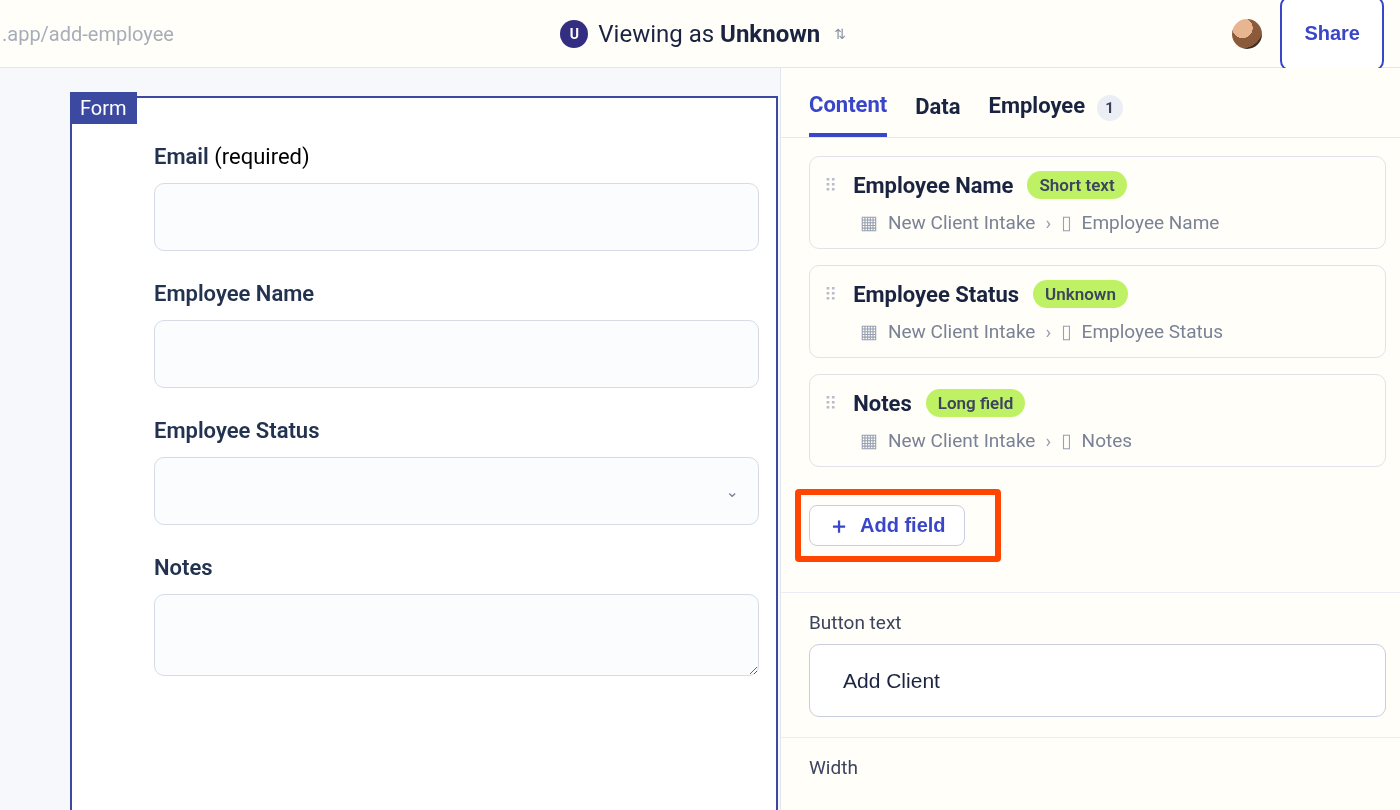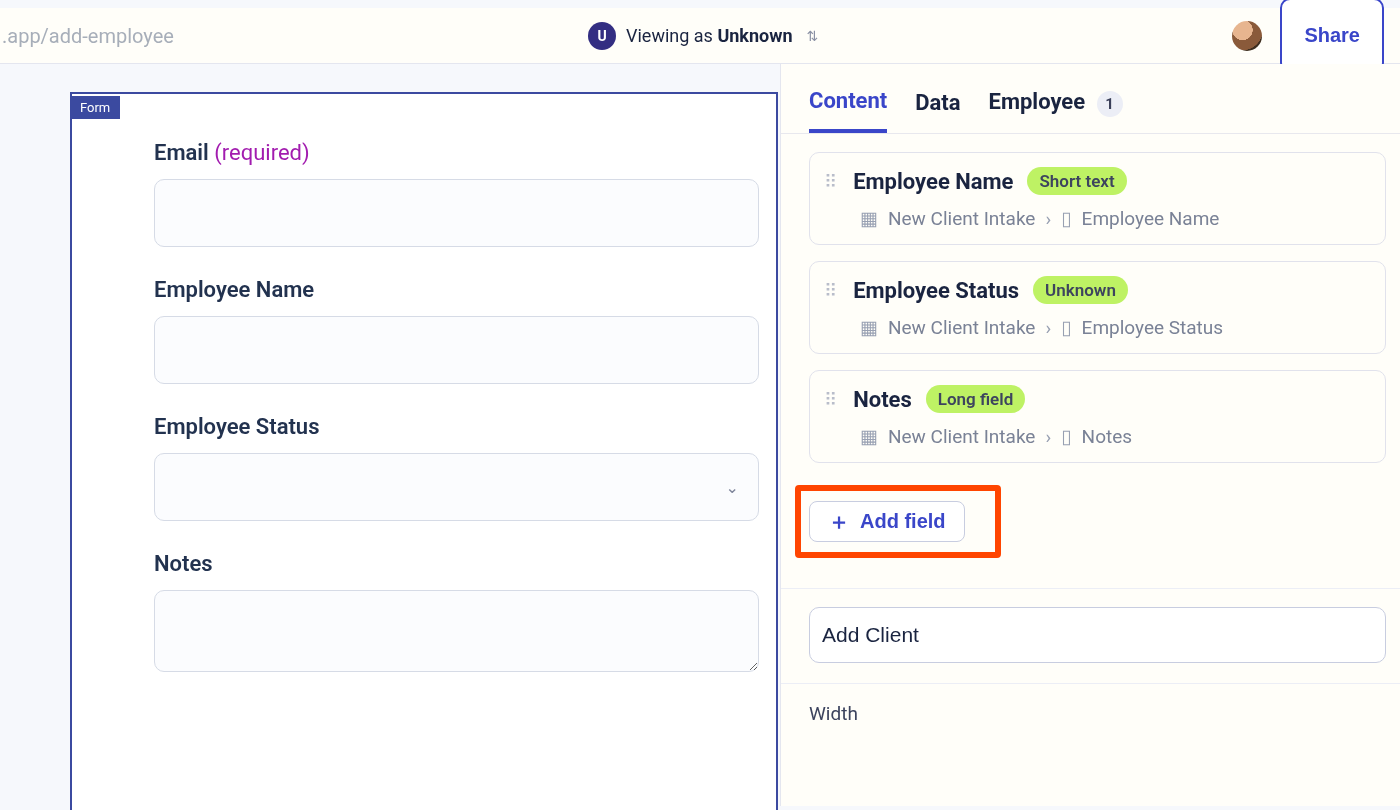--- a/index.html
+++ b/index.html
@@ -5,47 +5,46 @@
   * { box-sizing: border-box; margin: 0; padding: 0; }
   body {
     font-family: -apple-system, BlinkMacSystemFont, "Segoe UI", Roboto, sans-serif;
     background: #f6f8fc;
     color: #1a2440;
     width: 1400px;
     height: 810px;
     overflow: hidden;
   }
   .topbar {
-    height: 56px;
+    height: 68px;
     background: #fffef9;
     border-bottom: 1px solid #e4e6ef;
     display: flex;
     align-items: center;
     padding: 0 16px 0 0;
-    margin-top: 8px;
   }
   .url {
     color: #a7aeb9;
     font-size: 20px;
     padding-left: 2px;
   }
   .center-group {
     flex: 1;
     display: flex;
     justify-content: center;
     align-items: center;
     gap: 10px;
   }
   .u-badge {
     width: 28px; height: 28px; border-radius: 50%;
     background: #332e82; color: #fff; font-weight: 700;
     display: flex; align-items: center; justify-content: center;
     font-size: 14px;
   }
-  .viewing-as { font-size: 18px; color: #1a2440; }
+  .viewing-as { font-size: 24px; color: #1a2440; }
   .viewing-as b { font-weight: 700; }
   .updown { color: #8a90a3; font-size: 14px; margin-left: 4px; }
   .avatar {
     width: 30px; height: 30px; border-radius: 50%;
     background: radial-gradient(circle at 35% 30%, #e7b58f 0 35%, #8a5a3a 36% 70%, #3e2e1f 71% 100%);
   }
   .share-btn {
     margin-left: 18px;
     border: 2px solid #3a46c9;
     color: #3a46c9;
@@ -57,36 +56,36 @@
     cursor: pointer;
   }
   .main { display: flex; height: calc(100% - 68px); }
   .canvas {
     flex: 1;
     position: relative;
     padding: 28px 0 0 70px;
   }
   .form-tag {
     position: absolute;
-    top: 32px; left: 70px;
+    top: 24px; left: 70px;
     background: #3b4aa0;
     color: #fff;
-    font-size: 13px;
+    font-size: 20px;
     padding: 4px 10px;
   }
   .form-frame {
     border: 2px solid #3b4aa0;
     background: #fff;
     height: 720px;
     padding: 46px 40px 30px 82px;
     width: 708px;
   }
   .field { margin-bottom: 30px; }
   .flabel { font-size: 22px; font-weight: 600; color: #22324f; margin-bottom: 14px; }
-  .req { color: #a21caf; font-weight: 400; }
+  .req { color: #000000; font-weight: 400; }
   .input, .select {
     width: 605px; height: 68px;
     border: 1px solid #d6dbe6; border-radius: 10px;
     background: #fbfcfe; font-size: 18px; padding: 0 16px;
   }
   .select-wrap { position: relative; width: 605px; }
   .select-caret {
     position: absolute; right: 20px; top: 50%; transform: translateY(-50%);
     color: #7f869b; font-size: 16px; pointer-events: none;
   }
@@ -141,22 +140,22 @@
     border: 1px solid #c8cde0; border-radius: 8px;
     background: #fff; color: #3a46c9;
     font-size: 20px; font-weight: 600;
     padding: 8px 18px; cursor: pointer;
     display: inline-flex; align-items: center; gap: 10px;
   }
   .plus { font-size: 22px; line-height: 1; }
   .divider { height: 1px; background: #eceef6; margin: 20px -14px 18px -28px; }
   .sub-label { font-size: 19px; color: #3d445e; margin-bottom: 10px; }
   .btxt-input {
-    width: 100%; height: 56px; border: 1px solid #c8cde0; border-radius: 10px;
-    background: #fff; font-size: 21px; padding: 0 12px; color: #1a2440;
+    width: 100%; height: 73px; border: 1px solid #c8cde0; border-radius: 10px;
+    background: #fff; font-size: 21px; padding: 0 33px; color: #1a2440;
   }
   select.input { appearance: none; -webkit-appearance:none; }
 </style>
 </head>
 <body>
 
 <div class="topbar">
   <span class="url">.app/add-employee</span>
   <div class="center-group">
     <div class="u-badge">U</div>
@@ -262,20 +261,21 @@
 
       <div class="addfield-wrap">
         <button class="addfield-btn">
           <span class="plus">＋</span>
           <span>Add field</span>
         </button>
       </div>
 
       <div class="divider"></div>
 
+      <div class="sub-label">Button text</div>
       <input class="btxt-input" value="Add Client" style="">
 
       <div class="divider"></div>
 
       <div class="sub-label">Width</div>
 
     </div>
   </div>
 </div>
 

